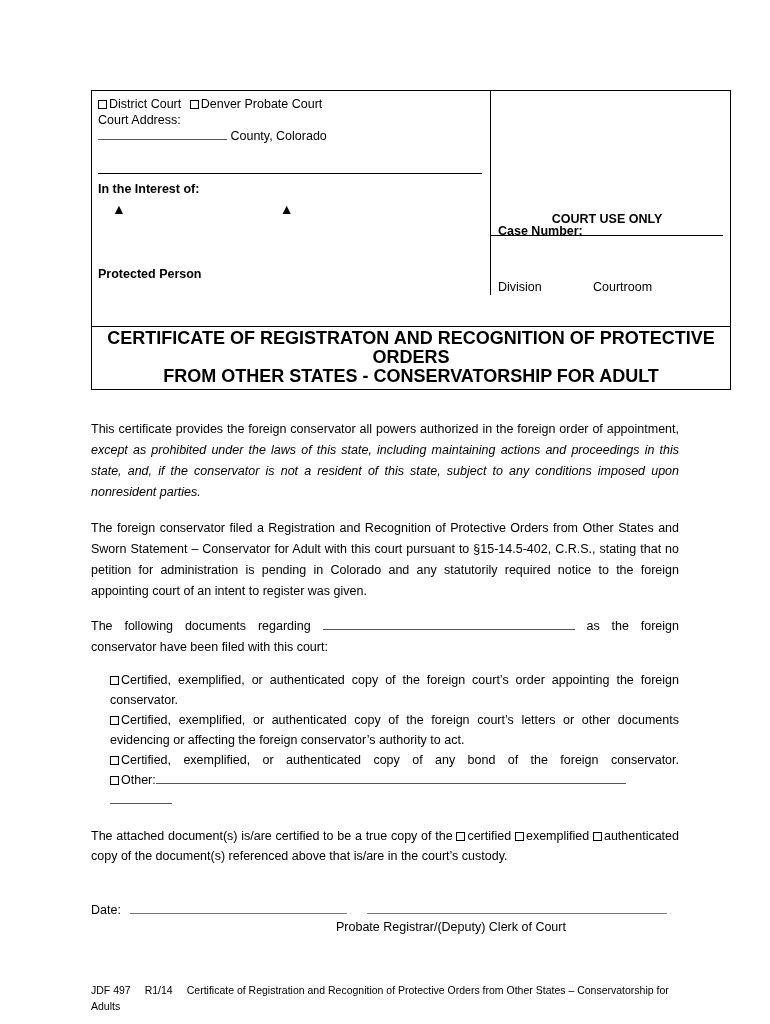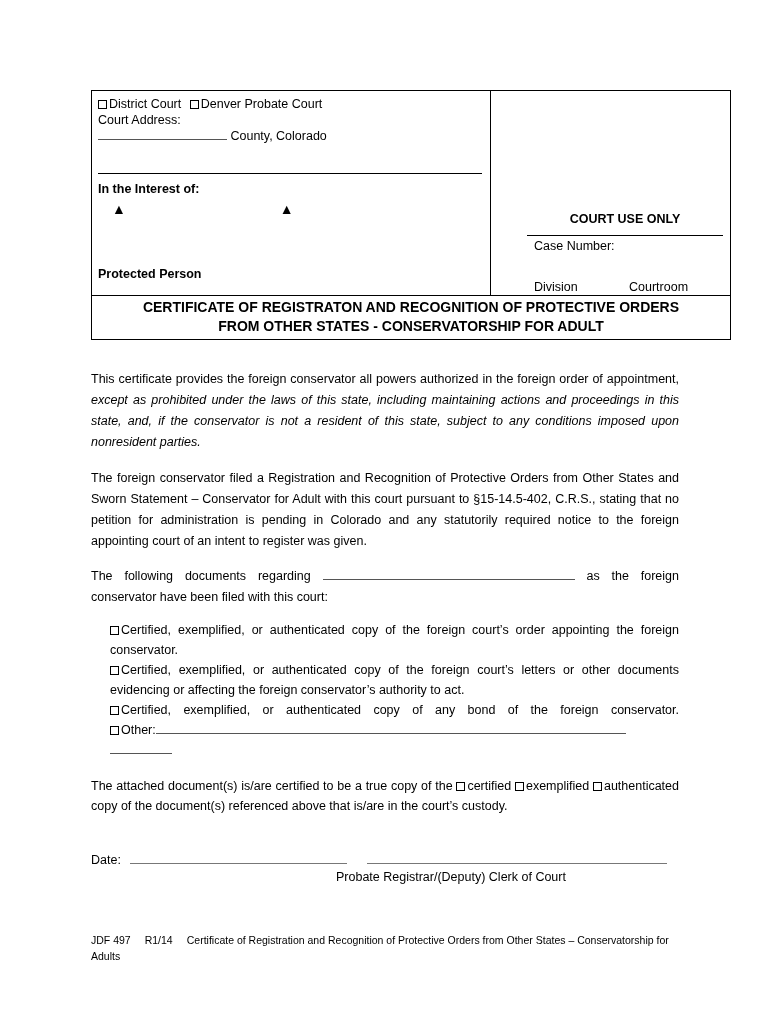--- a/index.html
+++ b/index.html
@@ -8,36 +8,36 @@
     width:770px; height:1024px;
     font-family:"Liberation Sans","DejaVu Sans",sans-serif;
     color:#000; font-size:12.5px;
     position:relative; overflow:hidden;
   }
   .page { position:relative; width:770px; height:1024px; background:#fff; }
   .content { position:absolute; left:91px; top:0; width:640px; }
 
   
   .doc-table { margin-top:90px; border:1.5px solid #000; width:640px; }
-  .hdr-row { display:flex; height:204px;gap:36px; }
+  .hdr-row { display:flex; height:204px; }
   .cell-left { width:399px; border-right:1.5px solid #000; position:relative; padding:5px 6px 0 6px; line-height:16px; }
   .cell-right { flex:1; position:relative; line-height:16px; }
 
   .rule { position:absolute; left:6px; right:8px; top:82px; border-top:1.3px solid #000; }
   .interest { position:absolute; left:6px; top:90px; font-weight:bold; }
   .tris { position:absolute; left:20px; top:111px; font-size:14px; line-height:14px; }
   .tri2 { margin-left:154px; }
   .protected { position:absolute; left:6px; top:175px; font-weight:bold; }
 
   .court-use { position:absolute; top:120px; left:0; right:7px; text-align:center; font-weight:bold; border-bottom:1.3px solid #000; padding-bottom:8px; }
-  .case-num { position:absolute; top:147px; left:7px; }
+  .case-num { position:absolute; top:132px; left:7px;font-weight:bold; }
   .div-row { position:absolute; bottom:1px; left:7px; line-height:14px; }
   .div-row .division { display:inline-block; width:95px; }
 
-  .title-row { border-top:1.5px solid #000; text-align:center; font-weight:bold; font-size:14px; line-height:19px; padding:2px 4px 3px 4px; }
+  .title-row { border-top:1.5px solid #000; text-align:center; font-weight:bold; font-size:18px; line-height:19px; padding:2px 4px 3px 4px;margin-top:31px; }
 
   
   .bodytext { width:588px; }
   .p1 { margin-top:29px; text-align:justify; line-height:21px; }
   .italic { font-style:italic; }
   .p2 { margin-top:15px; text-align:justify; line-height:21px; }
   .p3 { margin-top:14px; line-height:21px; }
   .p3-l1 { text-align:justify; text-align-last:justify; }
 
   .checklist { margin-top:12px; margin-left:19px; width:569px; line-height:20px; }

